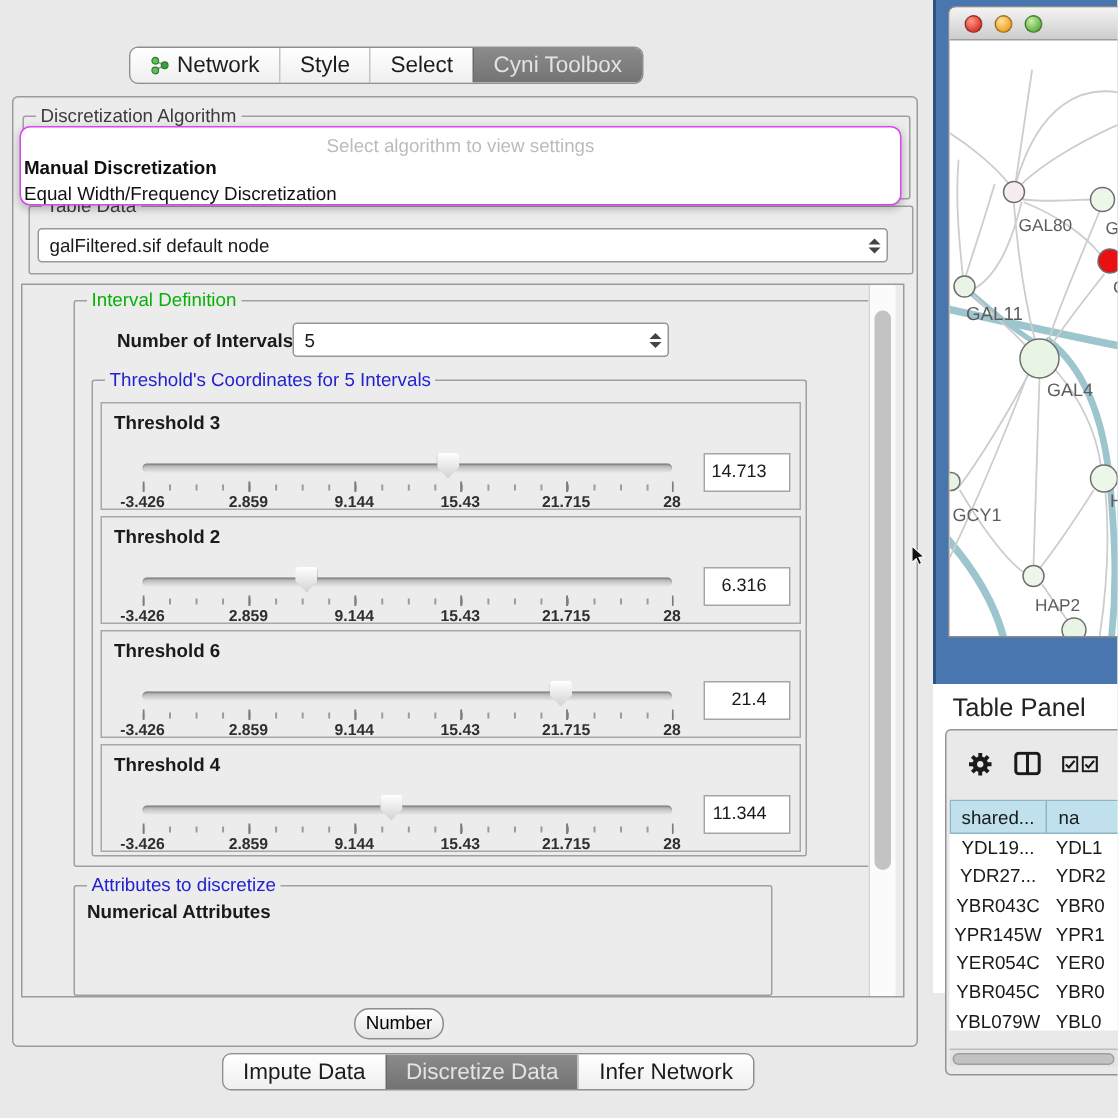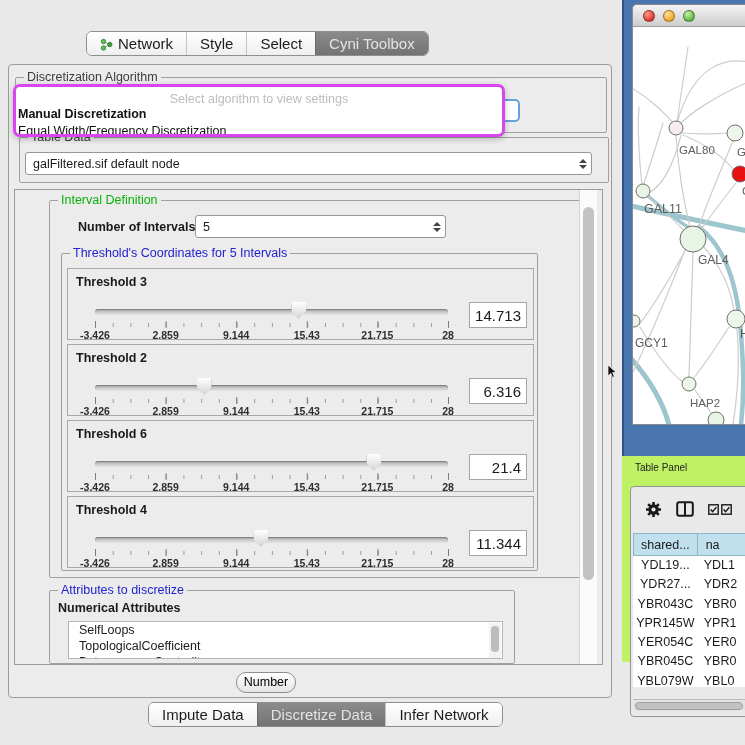--- a/index.html
+++ b/index.html
@@ -36,21 +36,21 @@
 
   
   .combo { position:absolute; background:#ffffff; border:1px solid #979797; border-radius:3px; font-size:12.5px; display:flex; align-items:center; }
   .combo .val { flex:1; padding-left:7px; overflow:hidden; white-space:nowrap; }
   .stepper { width:16px; display:flex; flex-direction:column; align-items:center; gap:2px; }
   .stepper i { width:0; height:0; border-left:4px solid transparent; border-right:4px solid transparent; }
   .stepper .up { border-bottom:4px solid #444; }
   .stepper .dn { border-top:4px solid #444; }
 
   
-  .popup { position:absolute; left:13px; top:84px; width:492px; height:53px; background:#ffffff; border:3px solid #d946ef; border-radius:7px; box-shadow:0 2px 6px rgba(0,0,0,0.25); z-index:50; overflow:hidden; }
+  .popup { position:absolute; left:13px; top:84px; width:588px; height:53px; background:#ffffff; border:1px solid #d946ef; border-radius:7px; box-shadow:0 2px 6px rgba(0,0,0,0.25); z-index:50; overflow:hidden; }
   .popup-ph { text-align:center; font-size:12.5px; color:#bcbcbc; padding-top:5px; }
   .popup-item { font-size:12.5px; color:#111; padding:1px 2px 1px 2px; line-height:15px; }
   .popup-item.bold { font-weight:bold; }
   .blue-frag { position:absolute; left:505px; top:99px; width:15px; height:23px; background:#fff; border:2px solid #66a1dc; border-left:none; border-radius:0 5px 5px 0; z-index:40; }
 
   
   .scrollpane { position:absolute; left:5px; top:124px; width:589px; height:476px; border:1px solid #9b9b9b; background:#ececec; overflow:hidden; }
   .vscroll { position:absolute; right:5px; top:0; width:18px; height:474px; background:#fbfbfb; border-left:1px solid #d5d5d5; }
   .vscroll .thumb { position:absolute; left:3px; top:17px; width:11px; height:373px; background:#c3c3c3; border-radius:6px; }
 
@@ -58,42 +58,42 @@
   .th-panel { position:absolute; left:5px; width:467px; height:72px; border:1px solid #a8a8a8; background:#ececec; }
   .th-label { position:absolute; left:8px; top:6px; font-size:12.5px; font-weight:bold; }
   .slider { position:absolute; left:27px; top:38px; width:353px; height:34px; }
   .track { position:absolute; left:0; top:2px; width:100%; height:6px; border-radius:3px; background:linear-gradient(#a2a2a2,#cccccc 55%,#e6e6e6); box-shadow:inset 0 1px 1px rgba(0,0,0,0.25); }
   .thumb-sl { position:absolute; top:-5px; width:15px; height:17px; transform:translateX(-50%); background:linear-gradient(#ffffff,#d2d2d2); clip-path:polygon(8% 0,92% 0,100% 12%,100% 55%,50% 100%,0 55%,0 12%); filter:drop-shadow(0 0 1px #777); }
   .ticks { position:absolute; left:0; top:14px; width:calc(100% + 1px); height:7px; }
   .ticks .minor { position:absolute; left:0; top:2px; width:100%; height:4px; background-image:linear-gradient(90deg,#9a9a9a 1px,transparent 1px); background-size:5% 100%; }
   .ticks .major { position:absolute; left:0; top:0; width:100%; height:7px; background-image:linear-gradient(90deg,#7d7d7d 1px,transparent 1px); background-size:20% 100%; border-right:1px solid #7d7d7d; }
   .scale { position:absolute; left:0; top:22px; width:100%; height:12px; }
   .scale span { position:absolute; transform:translateX(-50%); font-size:10.5px; font-weight:bold; color:#2e2e2e; white-space:nowrap; }
-  .th-value { position:absolute; right:6px; top:33px; width:58px; height:26px; background:#ffffff; border:1px solid #a5a5a5; font-size:15px; text-align:right; padding:4px 5px 0 0; }
+  .th-value { position:absolute; right:6px; top:33px; width:58px; height:26px; background:#ffffff; border:1px solid #a5a5a5; font-size:12px; text-align:right; padding:4px 15px 0 0; }
 
   
   .attr-list { position:absolute; left:18px; top:30px; width:435px; height:38px; background:#ffffff; border:1px solid #b5b5b5; overflow:hidden; font-size:12.5px; }
   .attr-item { padding-left:10px; line-height:16px; white-space:nowrap; }
   .attr-scroll { position:absolute; right:1px; top:1px; width:12px; height:36px; background:#f2f2f2; }
   .attr-scroll .thumb { position:absolute; left:2px; top:3px; width:8px; height:26px; background:#bdbdbd; border-radius:4px; }
 
   .apply-btn { position:absolute; left:227px; top:607px; width:60px; height:21px; background:linear-gradient(#ffffff,#e4e4e4); border:1px solid #8d8d8d; border-radius:10px; font-size:12.5px; text-align:center; line-height:19px; }
 
   
-  .right-col { position:absolute; left:622px; top:0; width:123px; height:662px; background:#bef264; }
+  .right-col { position:absolute; left:622px; top:0; width:123px; height:662px; background:#ffffff; }
   .desktop { position:absolute; left:0; top:0; width:123px; height:456px; background:#4a76b0; border-left:2px solid #2e5185; }
   .net-win { position:absolute; left:8px; top:4px; width:120px; height:421px; background:#ffffff; border:1px solid #8a8a8a; border-radius:5px 5px 0 0; overflow:hidden; }
   .net-titlebar { position:absolute; left:0; top:0; width:100%; height:22px; background:linear-gradient(#f4f4f4,#cdcdcd); border-bottom:1px solid #9e9e9e; }
   .tl { position:absolute; top:5px; width:12px; height:12px; border-radius:50%; border:1px solid rgba(0,0,0,0.35); }
   .tl.red { left:10px; background:radial-gradient(circle at 35% 30%, #ff9a8a, #dd3b30 70%); }
   .tl.yellow { left:30px; background:radial-gradient(circle at 35% 30%, #ffe09a, #efa727 70%); }
   .tl.green { left:50px; background:radial-gradient(circle at 35% 30%, #c8f0a8, #62b545 70%); }
   .net-canvas { position:absolute; left:0; top:22px; width:115px; height:399px; }
 
-  .tp-label { position:absolute; left:13px; top:462px; font-size:10px; color:#222; }
+  .tp-label { position:absolute; left:13px; top:462px; font-size:17px; color:#222; }
   .table-win { position:absolute; left:8px; top:486px; width:120px; height:231px; background:#e9e9e9; border:1px solid #949494; border-radius:4px; overflow:hidden; }
   .tp-toolbar { position:absolute; left:0; top:0; width:100%; height:44px; display:flex; align-items:center; gap:14px; padding-left:14px; }
   .tp-toolbar svg { display:block; }
   .tbl { position:absolute; left:2px; top:46px; width:118px; height:154px; background:#ffffff; overflow:hidden; }
   .tbl-head { display:flex; height:23px; }
   .tbl-head .hc { background:#bfe0ec; border:1px solid #8fb6c4; border-left:none; font-size:12.5px; display:flex; align-items:center; justify-content:center; }
   .hc.c1 { width:74px; border-left:1px solid #8fb6c4; }
   .hc.c2 { width:60px; justify-content:flex-start; padding-left:8px; }
   .tbl-row { display:flex; height:19.3px; font-size:12.5px; }
   .tbl-row .c1 { width:74px; text-align:center; line-height:19px; }
@@ -261,31 +261,20 @@
                   </div>
                   <div class="th-value">11.344</div>
                 </div>
               </div>
           </div>
         </div>
 
         <div class="group" style="left:34px; top:400px; width:466px; height:74px;">
           <span class="legend blue">Attributes to discretize</span>
           <div style="position:absolute; left:8px; top:10px; font-size:12.5px; font-weight:bold;">Numerical Attributes</div>
-          <div class="attr-list">
-            <div>
-
-            <div class="attr-item">SelfLoops</div>
-                <div class="attr-item">TopologicalCoefficient</div>
-                <div class="attr-item">BetweennessCentrality</div>
-              </div>
-            <div class="attr-scroll">
-                <div class="thumb"></div>
-              </div>
-          </div>
         </div>
 
         <div class="vscroll">
             <div class="thumb"></div>
           </div>
       </div>
 
       <button class="apply-btn">Number</button>
     </div>
 

